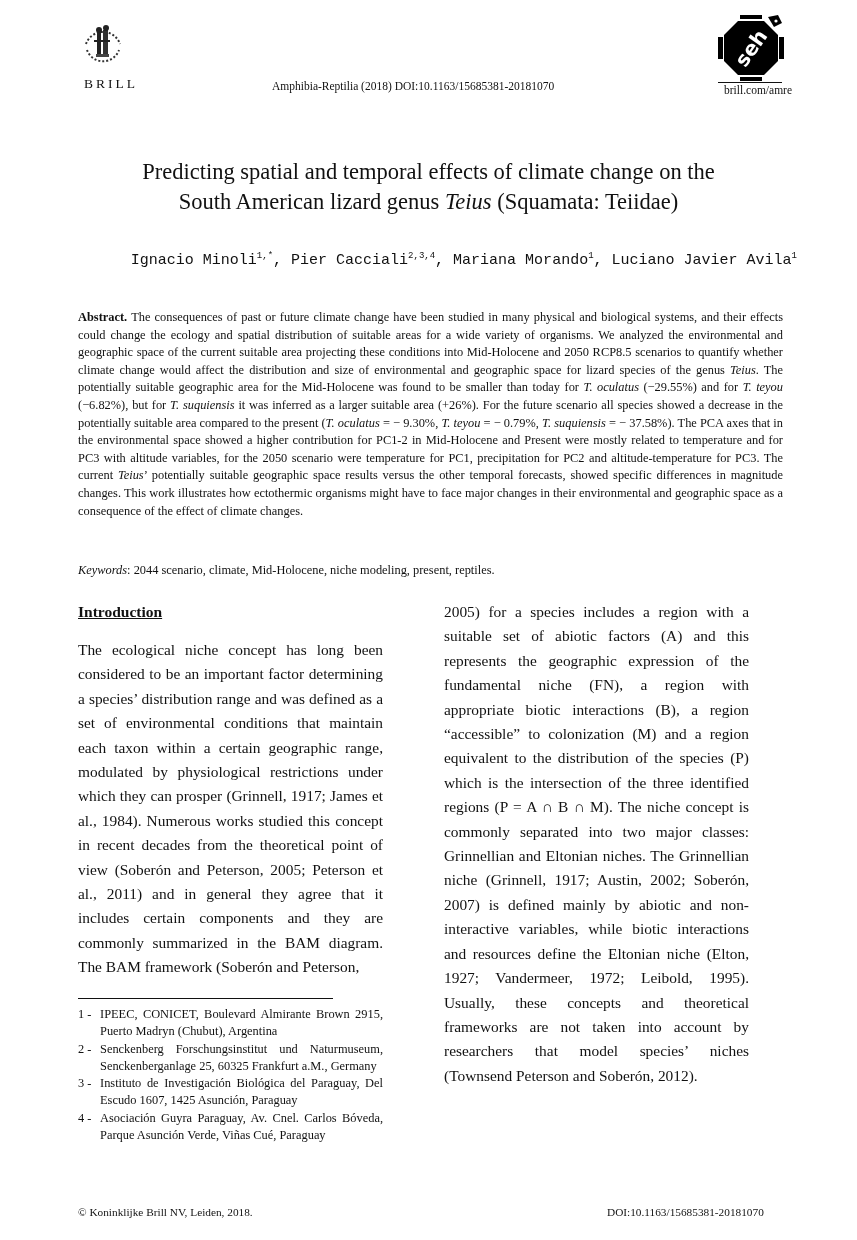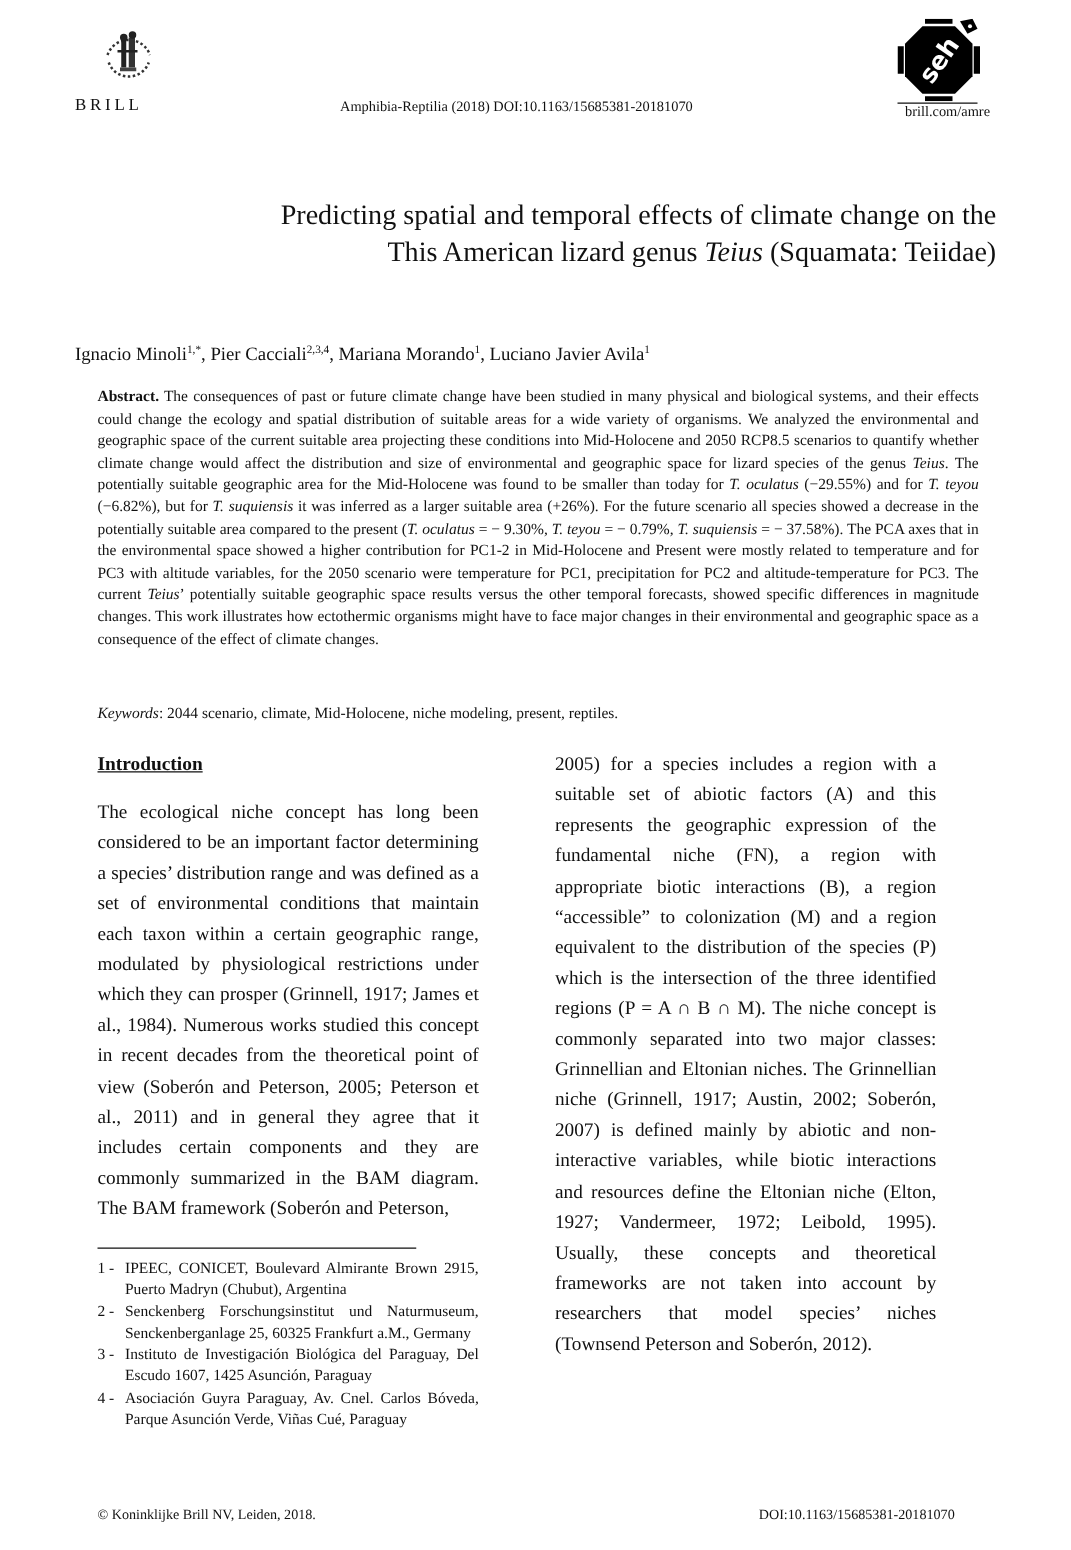--- a/index.html
+++ b/index.html
@@ -2,30 +2,30 @@
 <html><head>
 <meta charset="utf-8">
 <style>
   html, body { margin: 0; padding: 0; background: #ffffff; }
   body { width: 857px; height: 1240px; position: relative; overflow: hidden;
          font-family: "Liberation Serif", "DejaVu Serif", serif; color: #111; }
   .abs { position: absolute; }
 
   
   #brill-logo { left: 78px; top: 14px; width: 50px; height: 60px; }
-  #brill-word { left: 60px; top: 76px; font-size: 13.5px; letter-spacing: 3px; }
+  #brill-word { left: 84px; top: 76px; font-size: 13.5px; letter-spacing: 3px; }
   #journal-line { left: 272px; top: 80px; font-size: 11.5px; }
   #seh-logo { left: 718px; top: 15px; width: 66px; height: 66px; }
   #seh-rule { left: 718px; top: 82px; width: 64px; height: 1px; background: #111; }
   #brill-url { left: 709px; top: 84px; font-size: 11.5px; padding-left: 15px; }
 
   
-  #title { left: 60px; width: 737px; top: 157px; text-align: right;
+  #title { left: 60px; width: 737px; top: 157px; text-align: center;
            font-size: 22.5px; line-height: 30px; }
-  #authors { left: 60px; width: 737px; top: 276px; text-align: left; font-size: 15px; }
+  #authors { left: 60px; width: 737px; top: 252px; text-align: right; font-size: 15px; font-family: Liberation Mono, monospace; }
   #authors sup { font-size: 9px; vertical-align: 6px; line-height: 0; }
 
   
   #abstract { left: 78px; width: 705px; top: 309px; font-size: 12.4px; line-height: 17.6px;
               text-align: justify; }
   #abstract .lead { font-weight: bold; }
   #keywords { left: 78px; width: 705px; top: 563px; font-size: 12.4px; }
 
   
   .col { width: 305px; font-size: 15.4px; line-height: 24.4px; text-align: justify; }
@@ -74,21 +74,21 @@
     <polygon points="50,2 60,0 64,8 56,12" fill="#000"></polygon>
     <circle cx="58" cy="6" r="1.6" fill="#fff"></circle>
     <text x="33" y="40" text-anchor="middle" fill="#fff" font-family="DejaVu Sans, sans-serif" font-weight="bold" font-size="20" transform="rotate(-55 33 33)">seh</text>
   </svg>
 </div>
 <div class="abs" id="seh-rule"></div>
 <div class="abs" id="brill-url">brill.com/amre</div>
 
 <div class="abs" id="title">
   <div>Predicting spatial and temporal effects of climate change on the</div>
-  <div><span>This American lizard genus </span><i>Teius</i><span> (Squamata: Teiidae)</span></div>
+  <div><span>South American lizard genus </span><i>Teius</i><span> (Squamata: Teiidae)</span></div>
 </div>
 
 <div class="abs" id="authors">
   <span><span>Ignacio Minoli</span><sup>1,*</sup><span>, </span></span><span><span>Pier Cacciali</span><sup>2,3,4</sup><span>, </span></span><span><span>Mariana Morando</span><sup>1</sup><span>, </span></span><span><span>Luciano Javier Avila</span><sup>1</sup></span>
 </div>
 
 <div class="abs" id="abstract"><span class="lead">Abstract.</span><span> The consequences of past or future climate change have been studied in many physical and biological systems, and their effects could change the ecology and spatial distribution of suitable areas for a wide variety of organisms. We analyzed the environmental and geographic space of the current suitable area projecting these conditions into Mid-Holocene and 2050 RCP8.5 scenarios to quantify whether climate change would affect the distribution and size of environmental and geographic space for lizard species of the genus </span><i>Teius</i><span>. The potentially suitable geographic area for the Mid-Holocene was found to be smaller than today for </span><i>T. oculatus</i><span> (−29.55%) and for </span><i>T. teyou</i><span> (−6.82%), but for </span><i>T. suquiensis</i><span> it was inferred as a larger suitable area (+26%). For the future scenario all species showed a decrease in the potentially suitable area compared to the present (</span><i>T. oculatus</i><span> = − 9.30%, </span><i>T. teyou</i><span> = − 0.79%, </span><i>T. suquiensis</i><span> = − 37.58%). The PCA axes that in the environmental space showed a higher contribution for PC1-2 in Mid-Holocene and Present were mostly related to temperature and for PC3 with altitude variables, for the 2050 scenario were temperature for PC1, precipitation for PC2 and altitude-temperature for PC3. The current </span><i>Teius</i><span>’ potentially suitable geographic space results versus the other temporal forecasts, showed specific differences in magnitude changes. This work illustrates how ectothermic organisms might have to face major changes in their environmental and geographic space as a consequence of the effect of climate changes.</span></div>
 
 <div class="abs" id="keywords"><i>Keywords</i><span>: 2044 scenario, climate, Mid-Holocene, niche modeling, present, reptiles.</span></div>
 

